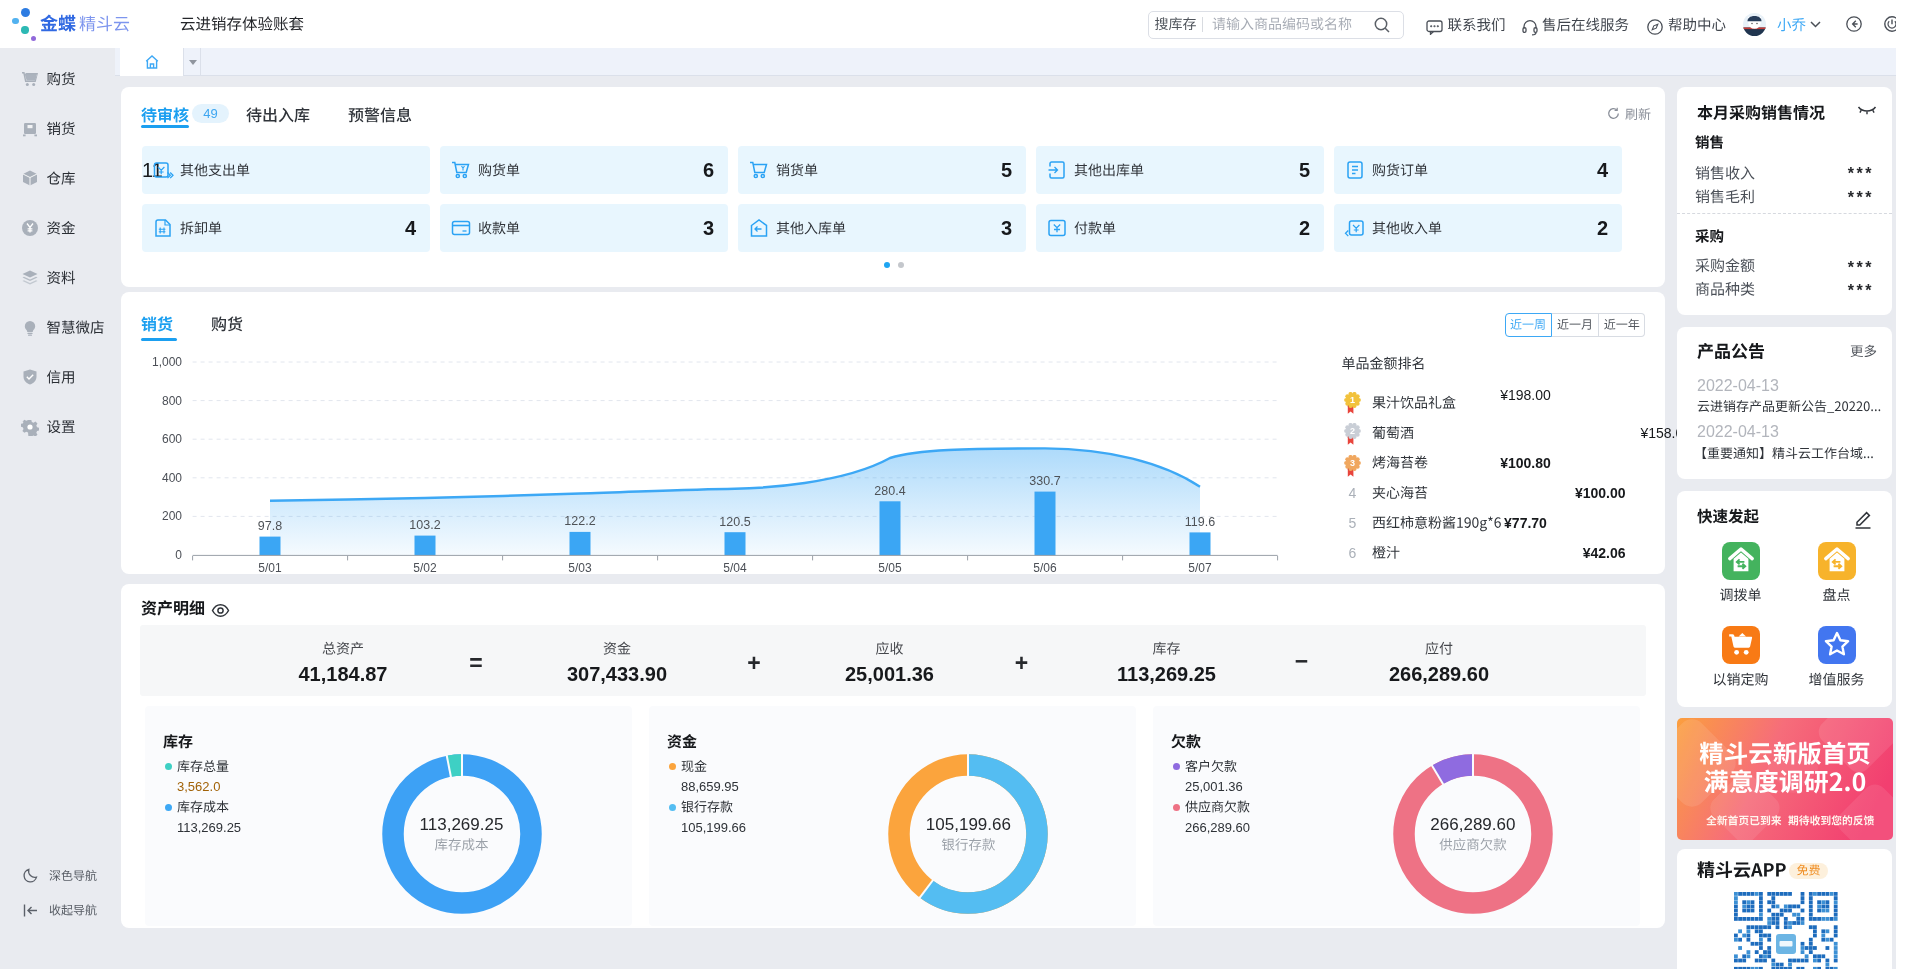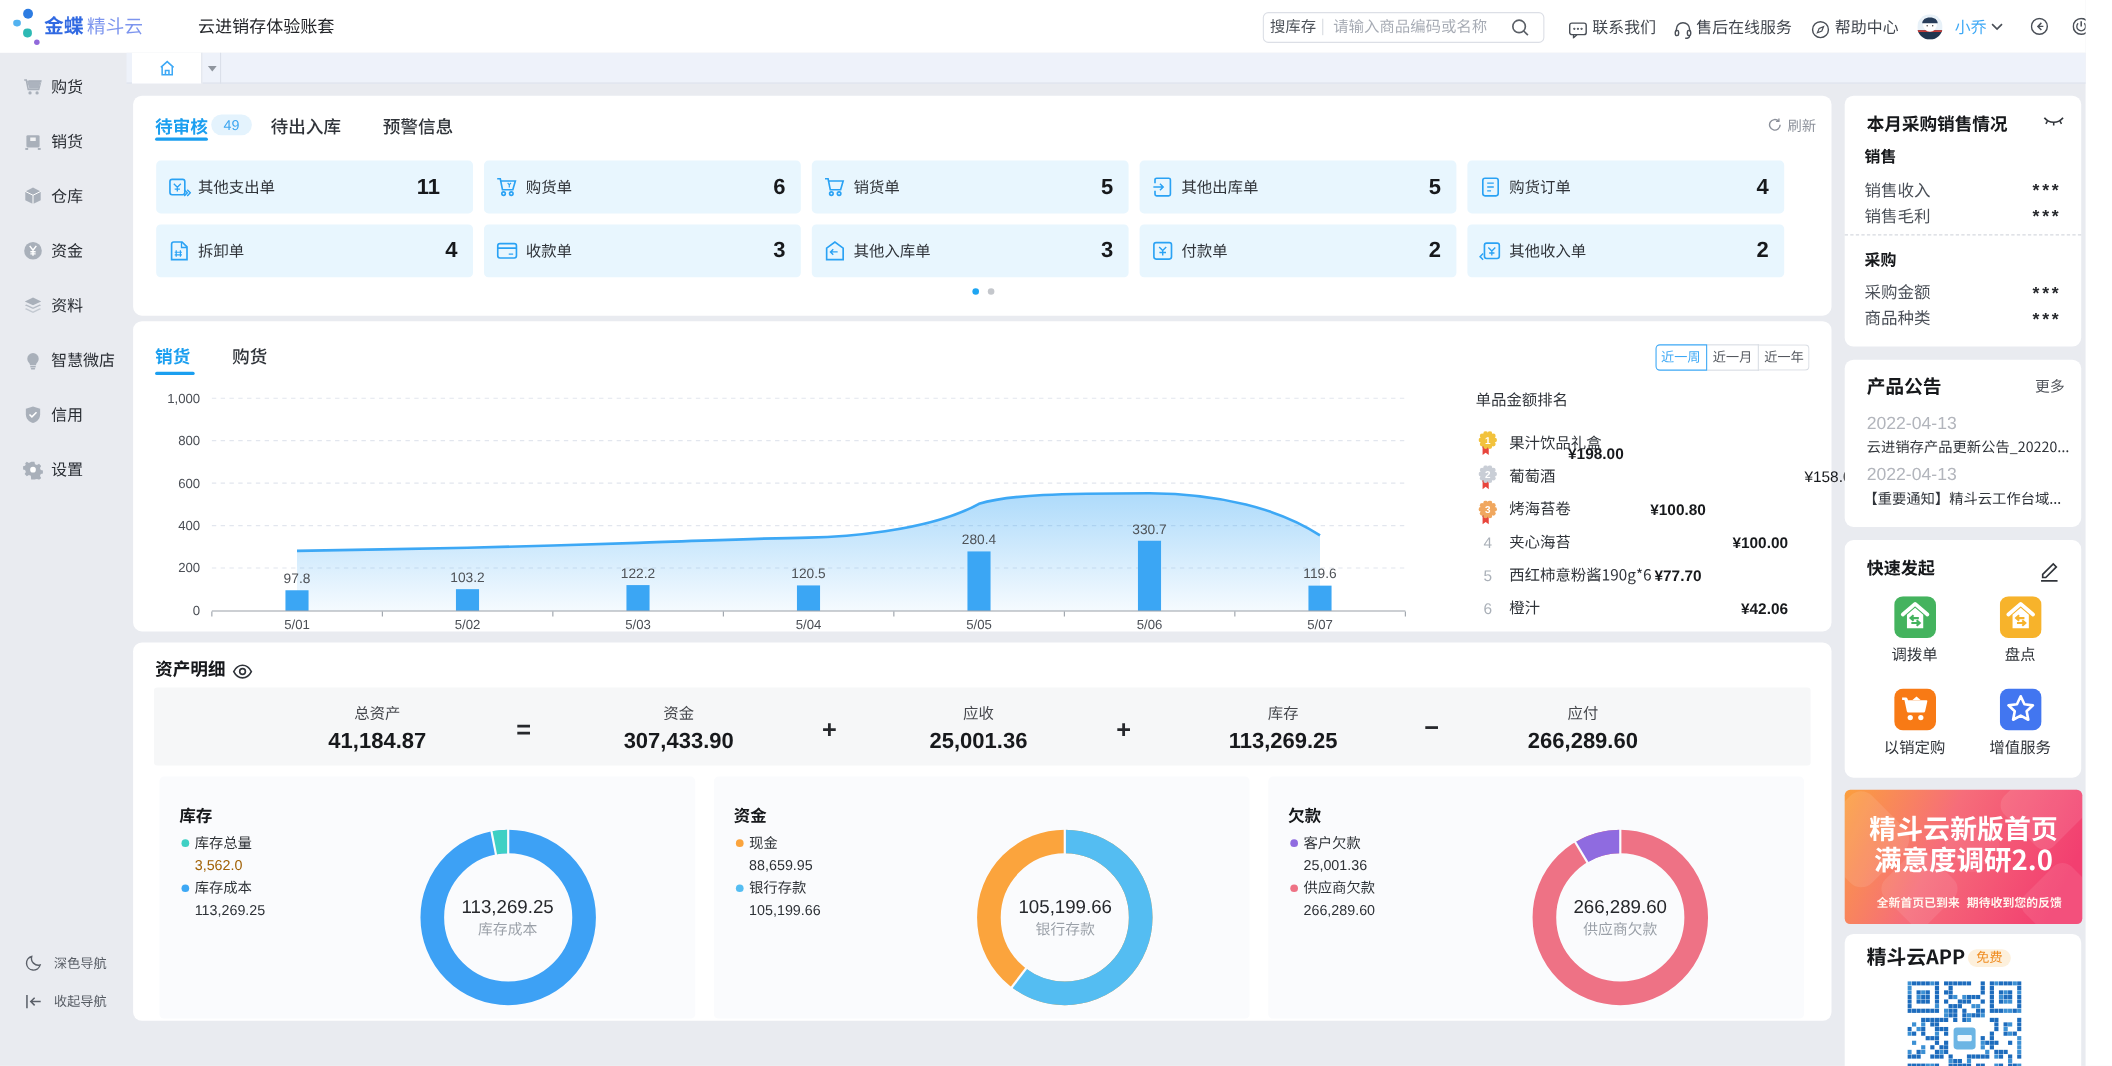--- a/index.html
+++ b/index.html
@@ -152,21 +152,21 @@
 <div class="a" style="left:440px;top:146px;width:288px;height:48px;border-radius:4px;background:#e8f6fe"></div>
 <div class="a" style="left:738px;top:146px;width:288px;height:48px;border-radius:4px;background:#e8f6fe"></div>
 <div class="a" style="left:1036px;top:146px;width:288px;height:48px;border-radius:4px;background:#e8f6fe"></div>
 <div class="a" style="left:1334px;top:146px;width:288px;height:48px;border-radius:4px;background:#e8f6fe"></div>
 <div class="a" style="left:142px;top:204px;width:288px;height:48px;border-radius:4px;background:#e8f6fe"></div>
 <div class="a" style="left:440px;top:204px;width:288px;height:48px;border-radius:4px;background:#e8f6fe"></div>
 <div class="a" style="left:738px;top:204px;width:288px;height:48px;border-radius:4px;background:#e8f6fe"></div>
 <div class="a" style="left:1036px;top:204px;width:288px;height:48px;border-radius:4px;background:#e8f6fe"></div>
 <div class="a" style="left:1334px;top:204px;width:288px;height:48px;border-radius:4px;background:#e8f6fe"></div>
 
-<div class="a num" style="left:126px;top:146px;width:274px;height:48px;line-height:48px;text-align:right;font-size:20px;font-weight:bold">11</div>
+<div class="a num" style="left:142px;top:146px;width:274px;height:48px;line-height:48px;text-align:left;font-size:20px;font-weight:normal">11</div>
 <div class="a num" style="left:440px;top:146px;width:274px;height:48px;line-height:48px;text-align:right;font-size:20px;font-weight:bold">6</div>
 <div class="a num" style="left:738px;top:146px;width:274px;height:48px;line-height:48px;text-align:right;font-size:20px;font-weight:bold">5</div>
 <div class="a num" style="left:1036px;top:146px;width:274px;height:48px;line-height:48px;text-align:right;font-size:20px;font-weight:bold">5</div>
 <div class="a num" style="left:1334px;top:146px;width:274px;height:48px;line-height:48px;text-align:right;font-size:20px;font-weight:bold">4</div>
 <div class="a num" style="left:142px;top:204px;width:274px;height:48px;line-height:48px;text-align:right;font-size:20px;font-weight:bold">4</div>
 <div class="a num" style="left:440px;top:204px;width:274px;height:48px;line-height:48px;text-align:right;font-size:20px;font-weight:bold">3</div>
 <div class="a num" style="left:738px;top:204px;width:274px;height:48px;line-height:48px;text-align:right;font-size:20px;font-weight:bold">3</div>
 <div class="a num" style="left:1036px;top:204px;width:274px;height:48px;line-height:48px;text-align:right;font-size:20px;font-weight:bold">2</div>
 <div class="a num" style="left:1334px;top:204px;width:274px;height:48px;line-height:48px;text-align:right;font-size:20px;font-weight:bold">2</div>
 
@@ -329,21 +329,21 @@
       <circle cx="6.55" cy="2.01" r="2.1" fill="#f0a75f"></circle>
       <circle cx="10.45" cy="2.01" r="2.1" fill="#f0a75f"></circle>
       <circle cx="13.60" cy="4.30" r="2.1" fill="#f0a75f"></circle>
       <circle cx="8.5" cy="8" r="6.6" fill="#f0a75f"></circle>
       <text x="8.5" y="11.2" font-family="Liberation Sans" font-size="9" font-weight="bold" fill="#fff" text-anchor="middle">3</text>
     </svg>
 <div class="a num" style="left:1338px;top:484.8px;width:29px;text-align:center;font-size:14px;color:#aab0b8">4</div>
 <div class="a num" style="left:1338px;top:514.7px;width:29px;text-align:center;font-size:14px;color:#aab0b8">5</div>
 <div class="a num" style="left:1338px;top:544.6px;width:29px;text-align:center;font-size:14px;color:#aab0b8">6</div>
 
-<div class="a num" style="left:1425.5px;top:404px;width:200px;text-align:left;font-size:14px;font-weight:bold">¥198.00</div>
+<div class="a num" style="left:1425.5px;top:387px;width:200px;text-align:center;font-size:14px;font-weight:normal">¥198.00</div>
 <div class="a num" style="left:1491px;top:425.4px;width:200px;text-align:right;font-size:14px;font-weight:normal">¥158.00</div>
 <div class="a num" style="left:1425.5px;top:454.9px;width:200px;text-align:center;font-size:14px;font-weight:bold">¥100.80</div>
 <div class="a num" style="left:1425.5px;top:485.3px;width:200px;text-align:right;font-size:14px;font-weight:bold">¥100.00</div>
 <div class="a num" style="left:1425.5px;top:515.2px;width:200px;text-align:center;font-size:14px;font-weight:bold">¥77.70</div>
 <div class="a num" style="left:1425.5px;top:545.1px;width:200px;text-align:right;font-size:14px;font-weight:bold">¥42.06</div>
 
 <div class="a w r8" style="left:121px;top:584px;width:1544px;height:344px"></div>
 <svg class="a" style="left:211px;top:602.5px" width="19" height="15" viewBox="0 0 19 15" fill="none" stroke="#30343a" stroke-width="1.5">
       <path d="M1.5 7.5C3.3 4 6.1 1.8 9.5 1.8s6.2 2.2 8 5.7c-1.8 3.5-4.6 5.7-8 5.7s-6.2-2.2-8-5.7z"></path>
       <circle cx="9.5" cy="7.5" r="2.6"></circle>

